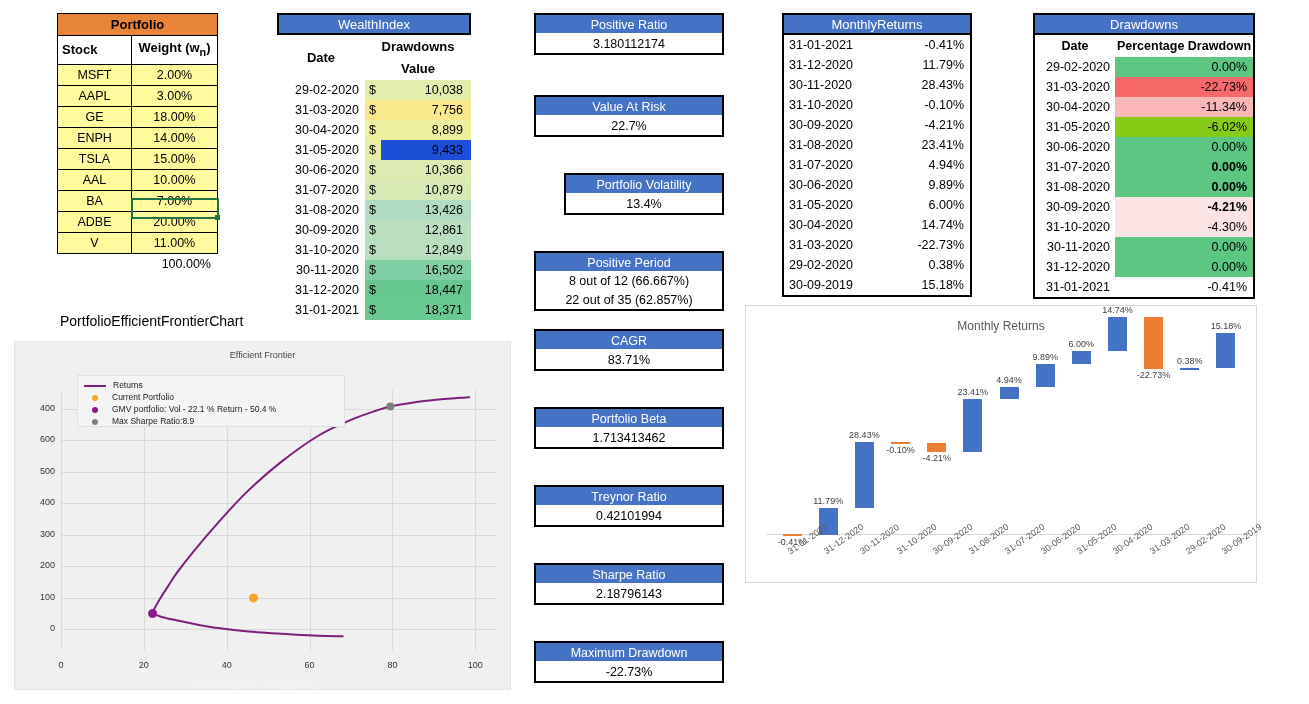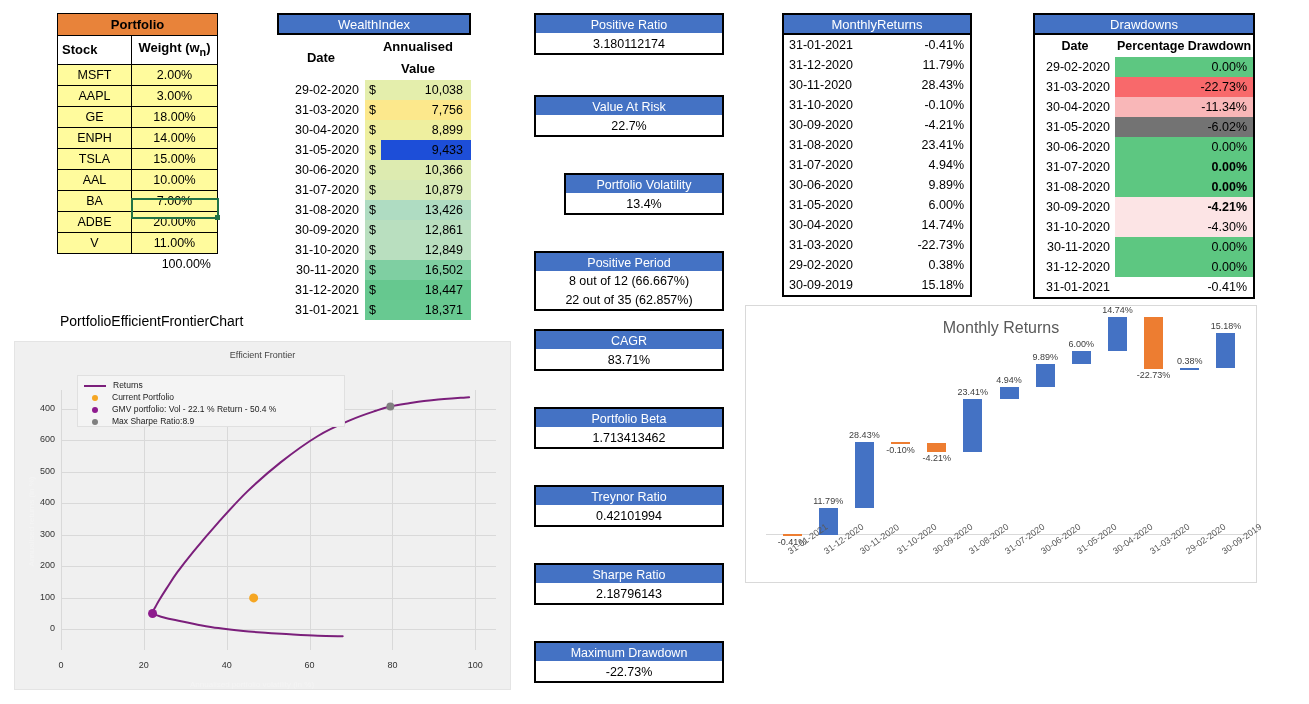--- a/index.html
+++ b/index.html
@@ -85,21 +85,21 @@
   #drawdowns .dd-wrap { border:2px solid #000; border-top:none; width:222px; }
   #drawdowns .dd-head { font-weight:bold; font-size:12.5px; height:22px; line-height:22px; }
   #drawdowns .dd-head .c1 { width:80px; text-align:center; }
   #drawdowns .dd-head .c2 { text-align:center; }
   #drawdowns td { font-size:12.5px; height:20px; line-height:20px; }
   #drawdowns td.d { width:80px; text-align:right; padding-right:5px; }
   #drawdowns td.v { text-align:right; padding-right:6px; }
   .g-dark { background:#5DC781; }
   .r-dark { background:#F8696B; }
   .r-mid  { background:#F9B7B8; }
-  .r-lite { background:#737373; }
+  .r-lite { background:#84cc16; }
   .r-pale { background:#FCE4E5; }
   .nofill { background:#fff; }
   .b { font-weight:bold; }
 
   
   #ef-title { left:60px; top:313px; font-size:14px; color:#000; }
   #ef-chart {
     left:14px; top:341px; width:497px; height:349px;
     background:#F0F0F0; border:1px solid #E4E4E4;
   }
@@ -128,21 +128,21 @@
     vertical-align:middle; margin:0 14px 0 8px;
   }
 
   
   #mr-chart {
     left:745px; top:305px; width:512px; height:278px;
     background:#fff; border:1px solid #D9D9D9;
   }
   #mr-chart .wf-title {
     position:absolute; top:13px; left:0; width:100%;
-    text-align:center; font-size:16px; color:#595959;
+    text-align:center; font-size:12px; color:#595959;
   }
   .wf-bar { position:absolute; }
   .wf-lbl {
     position:absolute; font-size:9px; color:#404040; white-space:nowrap;
     text-align:center;
   }
   .wf-axis { position:absolute; left:20px; right:8px; height:1px; background:#D9D9D9; }
   .wf-cat {
     position:absolute; font-size:9px; color:#595959; white-space:nowrap;
     transform:rotate(-35deg); transform-origin:left top;
@@ -206,21 +206,21 @@
     <div class="selhandle" style="right:-3px;bottom:-3px;"></div>
   </div>
 </div>
 
 <div class="abs" id="wealthindex">
   <div class="blue-title" style="width:194px;">WealthIndex</div>
   <table class="xl" style="width:194px; margin-top:1px;">
     <tbody>
         <tr>
       <td class="wi-head">Date</td>
-      <td class="wi-head" colspan="2">Annualised Value</td>
+      <td class="wi-head" colspan="2">Drawdowns Value</td>
     </tr>
     </tbody>
       <tbody id="wealthindex-rows">
         <tr>
           <td class="date">29-02-2020</td>
           <td class="dol" style="background:#E4EEAC">$</td>
           <td class="val" style="background:#E4EEAC">10,038</td>
         </tr>
         <tr>
           <td class="date">31-03-2020</td>

